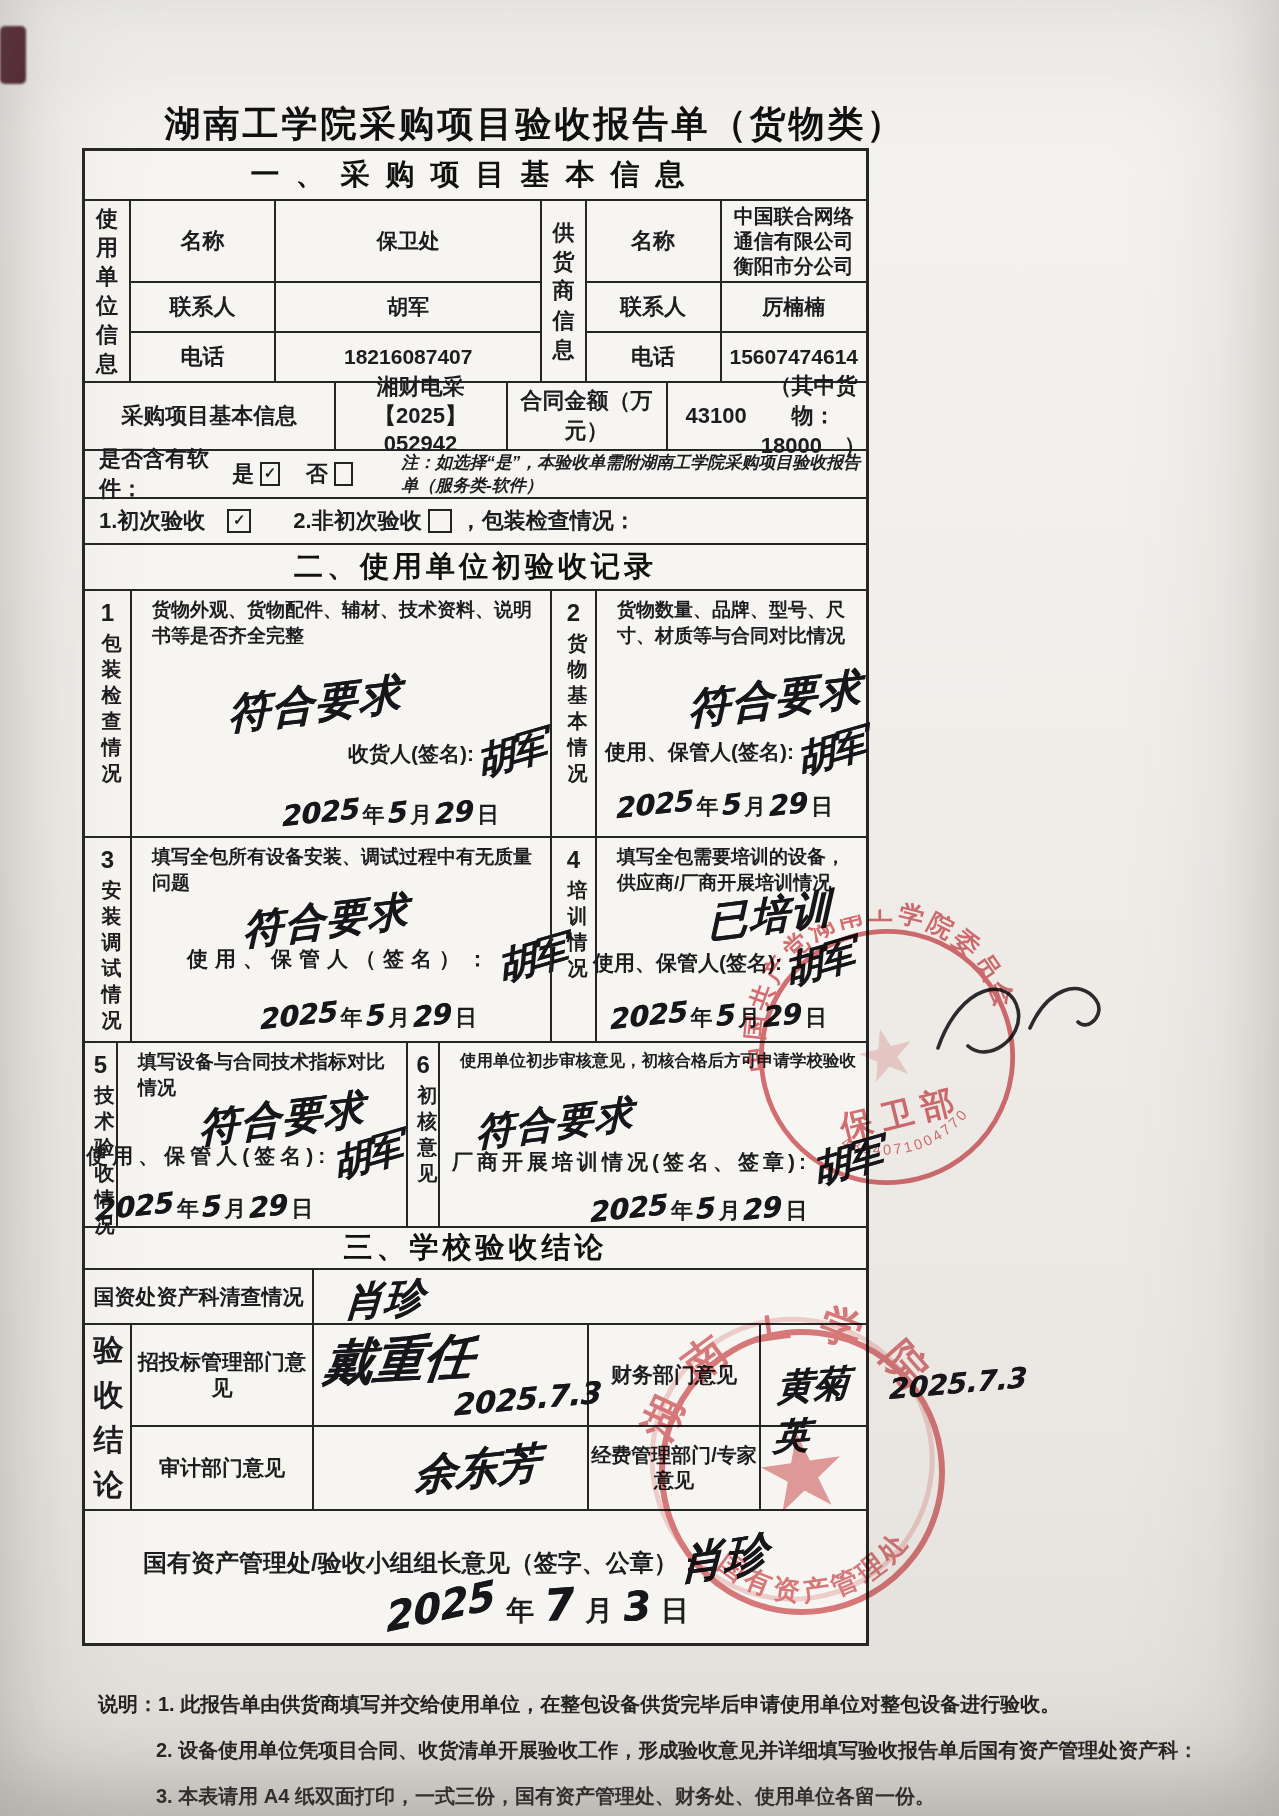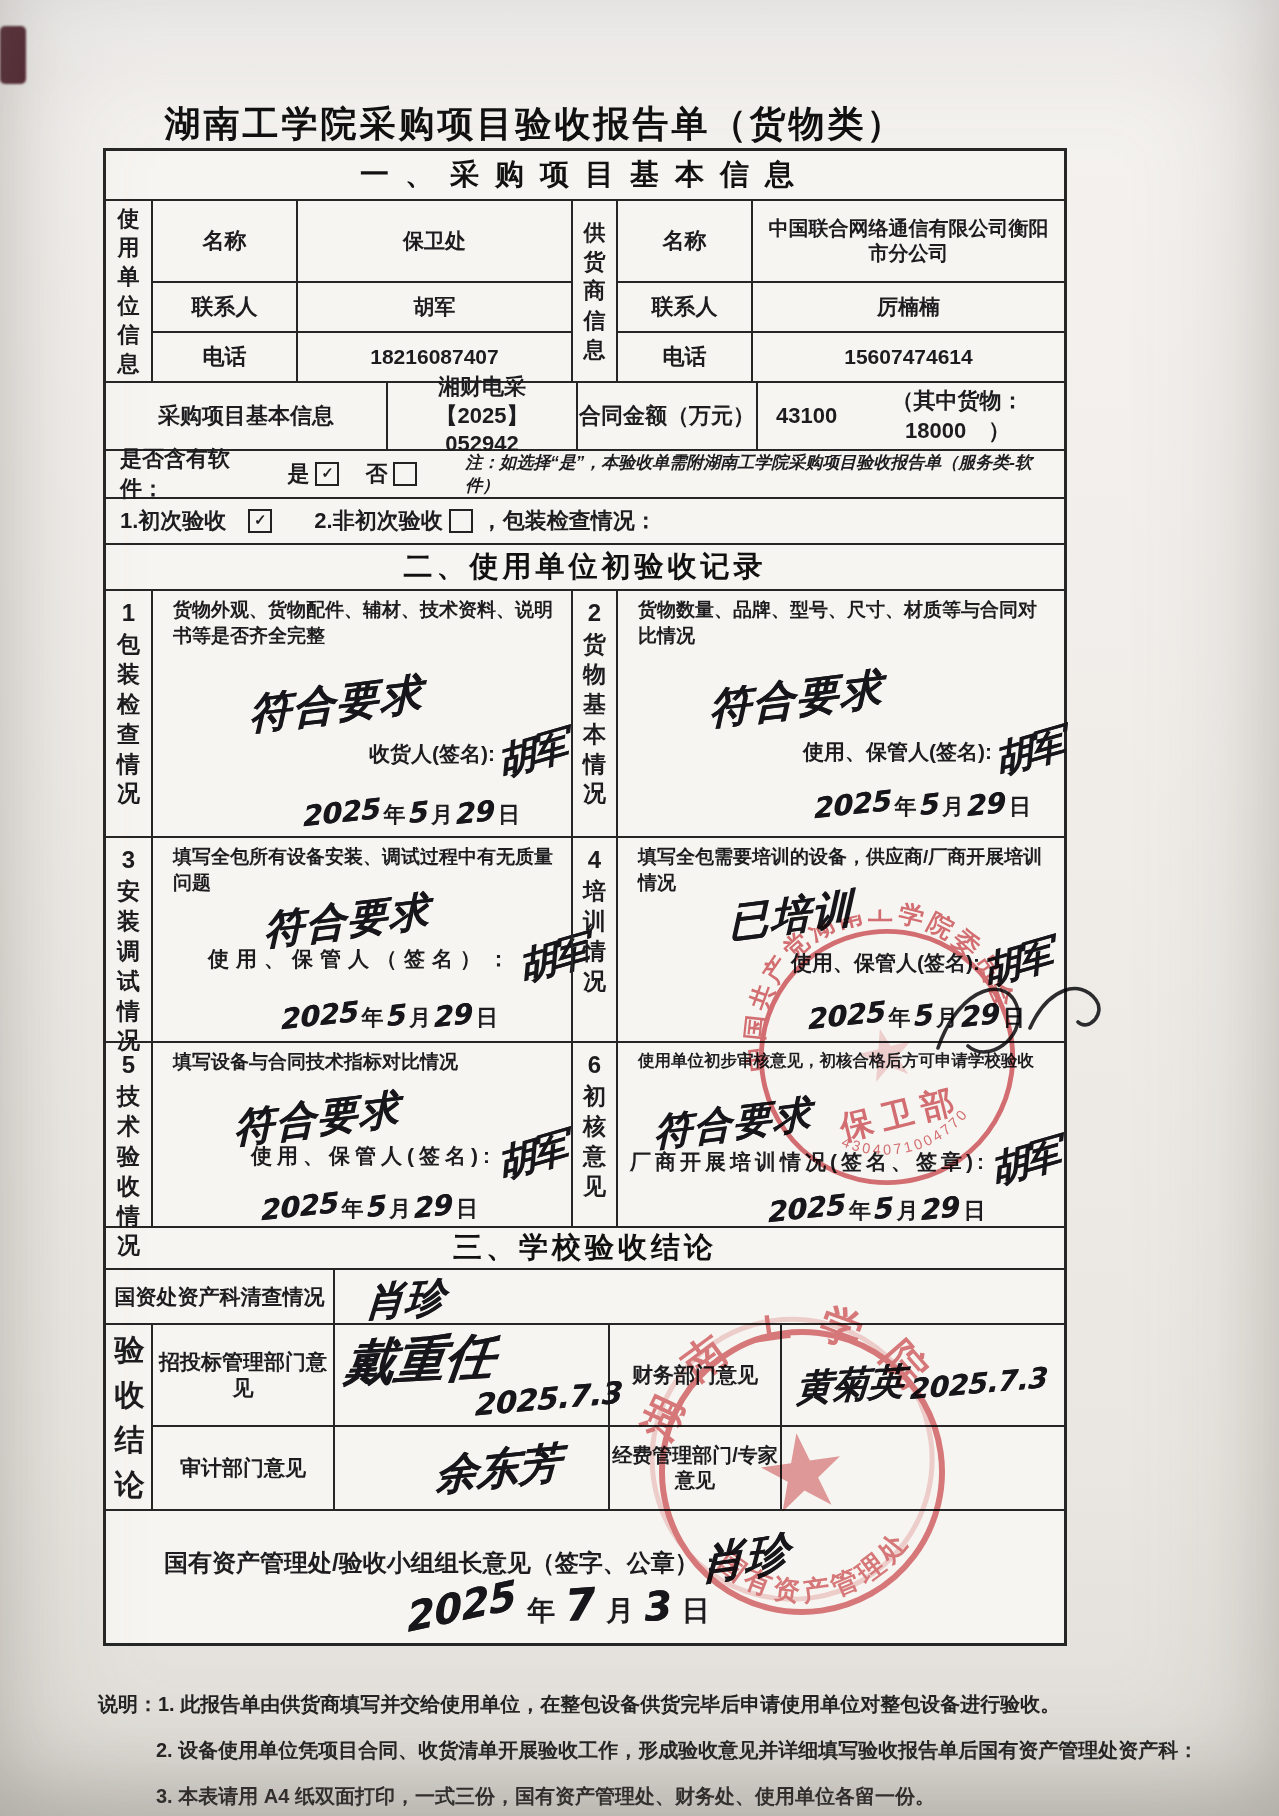--- a/index.html
+++ b/index.html
@@ -5,41 +5,41 @@
   html,body{margin:0;padding:0;background:#888;}
   .page{position:relative;width:1279px;height:1816px;overflow:hidden;
     font-family:"Liberation Sans",sans-serif;color:#1d1d20;
     background:linear-gradient(180deg,#fdfdfc 0%,#f4f2ef 4%,#f0ede9 45%,#eae7e2 80%,#e4e1dc 93%,#dcd9d4 100%);}
   .page::after{content:"";position:absolute;inset:0;pointer-events:none;
     box-shadow:inset 0 0 140px rgba(110,104,96,.30), inset 0 -30px 60px rgba(110,104,96,.18);}
   .blob{position:absolute;left:0;top:26px;width:26px;height:58px;background:#441320;border-radius:5px;filter:blur(1px);opacity:.92;}
   .title{position:absolute;left:95px;top:100px;width:880px;text-align:center;
     font-size:36px;font-weight:700;letter-spacing:3px;color:#111;}
   
-  .tbl{position:absolute;left:103px;top:148px;width:964px;border:3px solid #262626;background:#f7f5f1;box-sizing:border-box;}
+  .tbl{position:absolute;left:82px;top:148px;width:787px;border:3px solid #262626;background:#f7f5f1;box-sizing:border-box;}
   .row{display:flex;box-sizing:border-box;border-top:2px solid #262626;}
   .row:first-child{border-top:none;}
   .cell{box-sizing:border-box;border-left:2px solid #262626;position:relative;}
   .cell:first-child{border-left:none;}
   .hdr{width:100%;display:flex;align-items:center;justify-content:center;
     font-size:29px;font-weight:700;color:#111;}
   .sp-wide{letter-spacing:16px;}
   .sp-mid{letter-spacing:4px;}
   .lbl{display:flex;align-items:center;justify-content:center;font-weight:700;font-size:22px;text-align:center;}
   .val{display:flex;align-items:center;justify-content:center;font-weight:700;font-size:22px;text-align:center;}
   .vstack{width:28px;margin:0 auto;word-break:break-all;text-align:center;font-weight:700;line-height:1.32;}
   .vlabel{display:flex;align-items:center;justify-content:center;font-size:22px;}
   .irow{display:flex;box-sizing:border-box;}
   .irow.bt{border-top:2px solid #262626;}
   .ilbl{box-sizing:border-box;border-right:2px solid #262626;display:flex;align-items:center;justify-content:center;font-weight:700;font-size:22px;}
   .ival{flex:1;display:flex;align-items:center;justify-content:center;font-weight:700;font-size:21px;text-align:center;padding:2px 8px;line-height:1.25;}
   .desc{font-size:19px;font-weight:700;line-height:1.35;padding:6px 10px 0 20px;}
   .numcol{display:flex;flex-direction:column;align-items:center;padding-top:8px;gap:3px;}
   .numcol .no{font-size:24px;font-weight:700;}
-  .numcol .vstack{font-size:23px;line-height:1.3;}
+  .numcol .vstack{font-size:20px;line-height:1.3;text-align:right;}
   
   .hw{display:inline-block;font-family:"DejaVu Sans",sans-serif;font-style:italic;font-weight:600;color:#17171b;
       text-shadow:.6px 0 0 currentColor;}
   .hw-remark{position:absolute;font-size:42px;transform:rotate(-7deg) skewX(-6deg);letter-spacing:2px;}
   .hw-sign{font-size:38px;transform:rotate(-16deg) skewX(-8deg);letter-spacing:-4px;}
   .hw-date{font-size:28px;transform:rotate(-6deg) skewX(-6deg);}
   .signrow{position:absolute;white-space:nowrap;font-weight:700;font-size:21px;}
   .signrow .hw-sign{vertical-align:-6px;margin-left:2px;}
   .daterow{position:absolute;white-space:nowrap;font-weight:700;font-size:22px;}
   .daterow .printed{margin:0 3px;}

